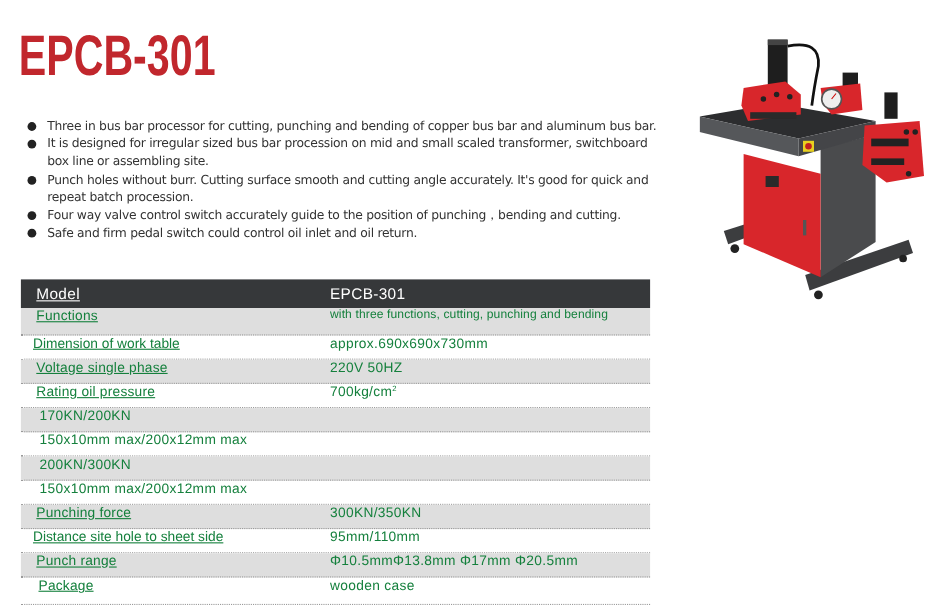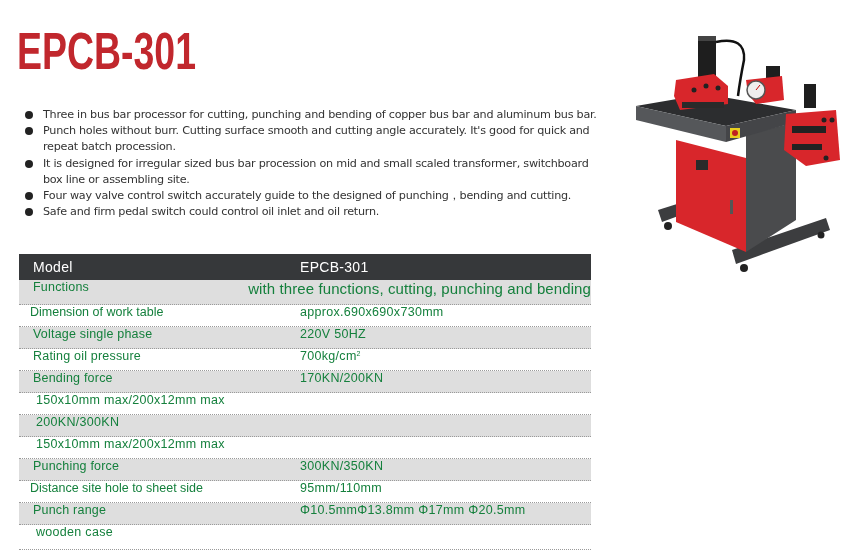--- a/index.html
+++ b/index.html
@@ -29,40 +29,40 @@
   .spec-header {
     height: 26px; background: #36383a; color: #fff;
     display: flex; align-items: center; font-size: 14px;
   }
   .spec-row {
     display: flex; align-items: flex-start; height: 22px;
     border-bottom: 1px dotted #9a9a9a; font-size: 12.5px; color: #15803d;
   }
   .spec-row.shade { background: #dedede; }
   .spec-row.tall { height: 25px; }
-  .c1 { width: 264px; padding-left: 14px; white-space: nowrap; letter-spacing: 0.2px; }
+  .c1 { width: 264px; padding-left: 14px; white-space: nowrap; letter-spacing: 0.2px; text-decoration: underline; }
   .c2 { flex: 1; padding-left: 17px; white-space: nowrap; letter-spacing: 0.3px; }
   .spec-header .c1, .spec-header .c2 { letter-spacing: 0.3px; }
-  .c2.small { font-size: 15px; letter-spacing: 0.1px; }
+  .c2.small { font-size: 11px; letter-spacing: 0.1px; }
   .c1.narrow { padding-left: 11px; letter-spacing: 0; }
   .c1.wide { padding-left: 16px; }
   sup { font-size: 7px; vertical-align: top; line-height: 10px; }
 
   .machine { position: absolute; left: 636px; top: 30px; width: 212px; height: 245px; }
 </style>
 </head>
 <body>
 
 <div class="title">EPCB-301</div>
 
 <ul class="features">
   <li><span class="bullet"></span><span>Three in bus bar processor for cutting, punching and bending of copper bus bar and aluminum bus bar.</span></li>
+  <li><span class="bullet"></span><span>It is designed for irregular sized bus bar procession on mid and small scaled transformer, switchboard box line or assembling site.</span></li>
   <li><span class="bullet"></span><span>Punch holes without burr. Cutting surface smooth and cutting angle accurately. It's good for quick and repeat batch procession.</span></li>
-  <li><span class="bullet"></span><span>It is designed for irregular sized bus bar procession on mid and small scaled transformer, switchboard box line or assembling site.</span></li>
-  <li><span class="bullet"></span><span>Four way valve control switch accurately guide to the designed of punching，bending and cutting.</span></li>
+  <li><span class="bullet"></span><span>Four way valve control switch accurately guide to the position of punching，bending and cutting.</span></li>
   <li><span class="bullet"></span><span>Safe and firm pedal switch could control oil inlet and oil return.</span></li>
 </ul>
 
 <div class="spec-table">
   <div class="spec-header">
     <div class="c1">Model</div>
     <div class="c2">EPCB-301</div>
   </div>
   <div class="spec-row shade tall">
     <div class="c1">Functions</div>
@@ -74,21 +74,20 @@
   </div>
   <div class="spec-row shade">
     <div class="c1">Voltage single phase</div>
     <div class="c2">220V 50HZ</div>
   </div>
   <div class="spec-row">
     <div class="c1">Rating oil pressure</div>
     <div class="c2"><span>700kg/cm</span><sup>2</sup></div>
   </div>
   <div class="spec-row shade">
-    <div class="c1">Bending force</div>
     <div class="c2">170KN/200KN</div>
   </div>
   <div class="spec-row">
     <div class="c2">150x10mm max/200x12mm max</div>
   </div>
   <div class="spec-row shade">
     <div class="c2">200KN/300KN</div>
   </div>
   <div class="spec-row">
     <div class="c2">150x10mm max/200x12mm max</div>
@@ -99,20 +98,21 @@
   </div>
   <div class="spec-row">
     <div class="c1 narrow">Distance site hole to sheet side</div>
     <div class="c2">95mm/110mm</div>
   </div>
   <div class="spec-row shade">
     <div class="c1">Punch range</div>
     <div class="c2">Φ10.5mmΦ13.8mm Φ17mm Φ20.5mm</div>
   </div>
   <div class="spec-row tall">
+    <div class="c1 wide">Package</div>
     <div class="c2">wooden case</div>
   </div>
 </div>
 
 <svg class="machine" viewBox="0 0 212 245" xmlns="http://www.w3.org/2000/svg">
 
   <polygon points="22,180 60,168 64,178 26,192" fill="#3c3d3f"></polygon>
   <polygon points="96,220 190,188 194,200 100,234" fill="#3c3d3f"></polygon>
   <circle cx="32" cy="196" r="4" fill="#222"></circle>
   <circle cx="108" cy="238" r="4" fill="#222"></circle>

